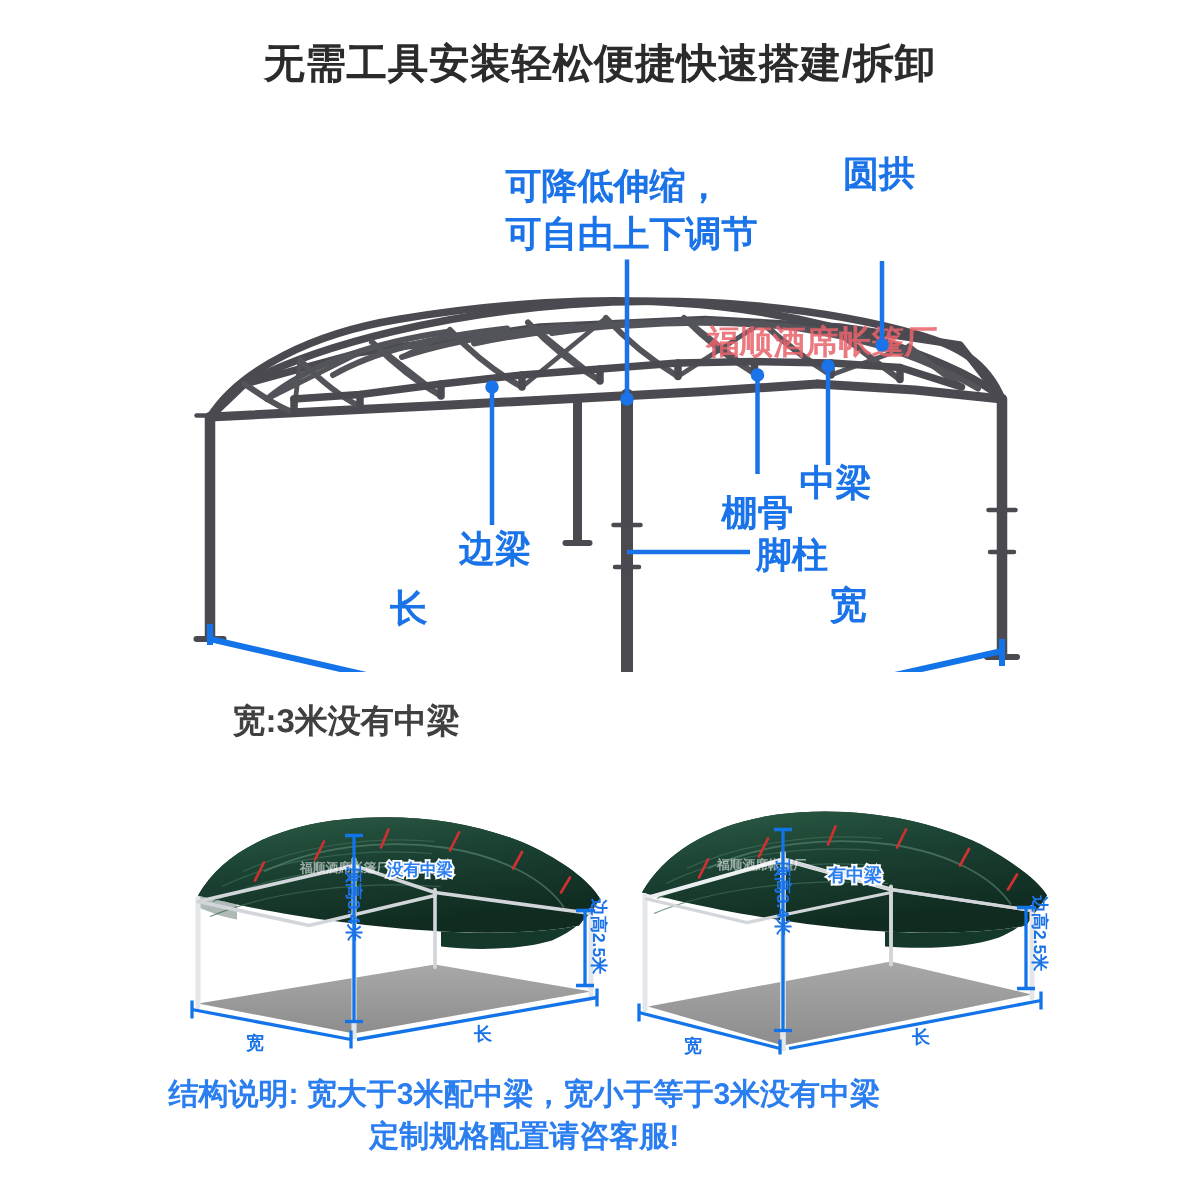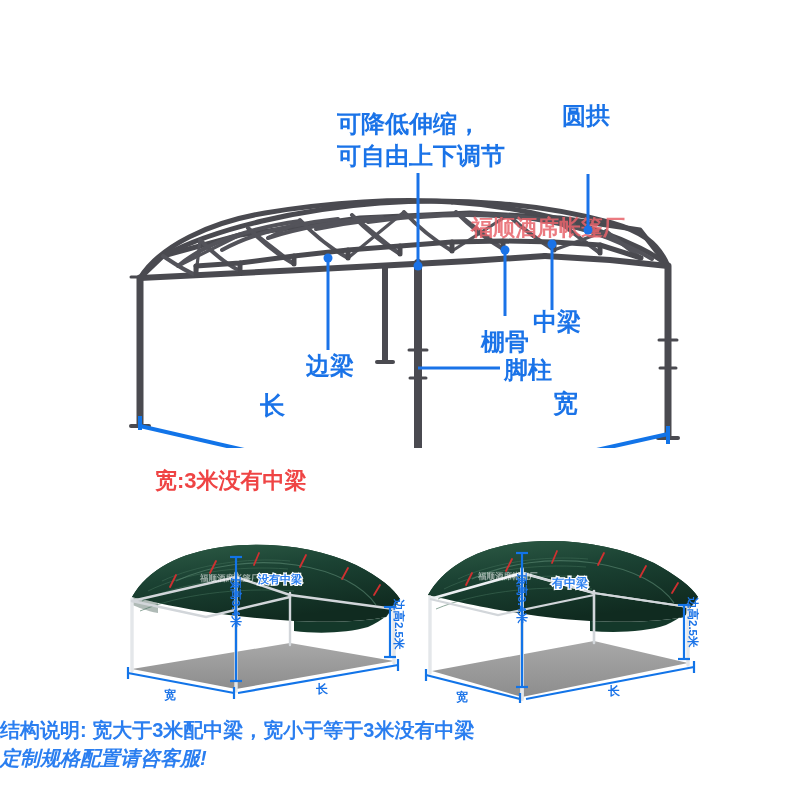--- a/index.html
+++ b/index.html
@@ -45,21 +45,21 @@
     top: 78px;
     width: 800px;
     height: 370px;
   }
 
   
   .sec-head {
     position: absolute;
     font-size: 22px;
     font-weight: 700;
-    color: #ef4444;
+    color: #404040;
     white-space: nowrap;
   }
   .sec-head.left  { left: 155px; top: 466px; }
   .sec-head.right { left: 432px; top: 466px; }
 
   
   .photo {
     position: absolute;
     top: 521px;
     width: 290px;
@@ -69,34 +69,35 @@
   }
   .photo.left  { left: 118px; }
   .photo.right { left: 418px; }
 
   
   .caption {
     position: absolute;
     left: 0;
     top: 716px;
     width: 699px;
-    text-align: left;
+    text-align: center;
     color: #2a7ef0;
     font-size: 20px;
     font-weight: 700;
     line-height: 1.42;
     white-space: nowrap;
   }
-  .caption .l2 { display: block; font-style: italic; }
+  .caption .l2 { display: block; }
 </style>
 </head>
 <body>
 
 <div id="page">
 
+  <div class="title">无需工具安装轻松便捷快速搭建/拆卸</div>
 
   <svg id="hero" viewBox="0 0 800 370">
     <defs>
       <style>
         .fr   { stroke:#4a4a50; stroke-linecap:round; stroke-linejoin:round; fill:none; }
         .fr2  { stroke:#53535a; fill:none; stroke-linecap:round; }
         .lead { stroke:#1a73e8; stroke-width:3; fill:none; stroke-linecap:butt; }
         .dim  { stroke:#1274e8; stroke-width:4; fill:none; stroke-linecap:butt; }
         .lbl  { fill:#1a73e8; font-family:"Liberation Sans","DejaVu Sans",sans-serif; font-weight:700; }
       </style>

